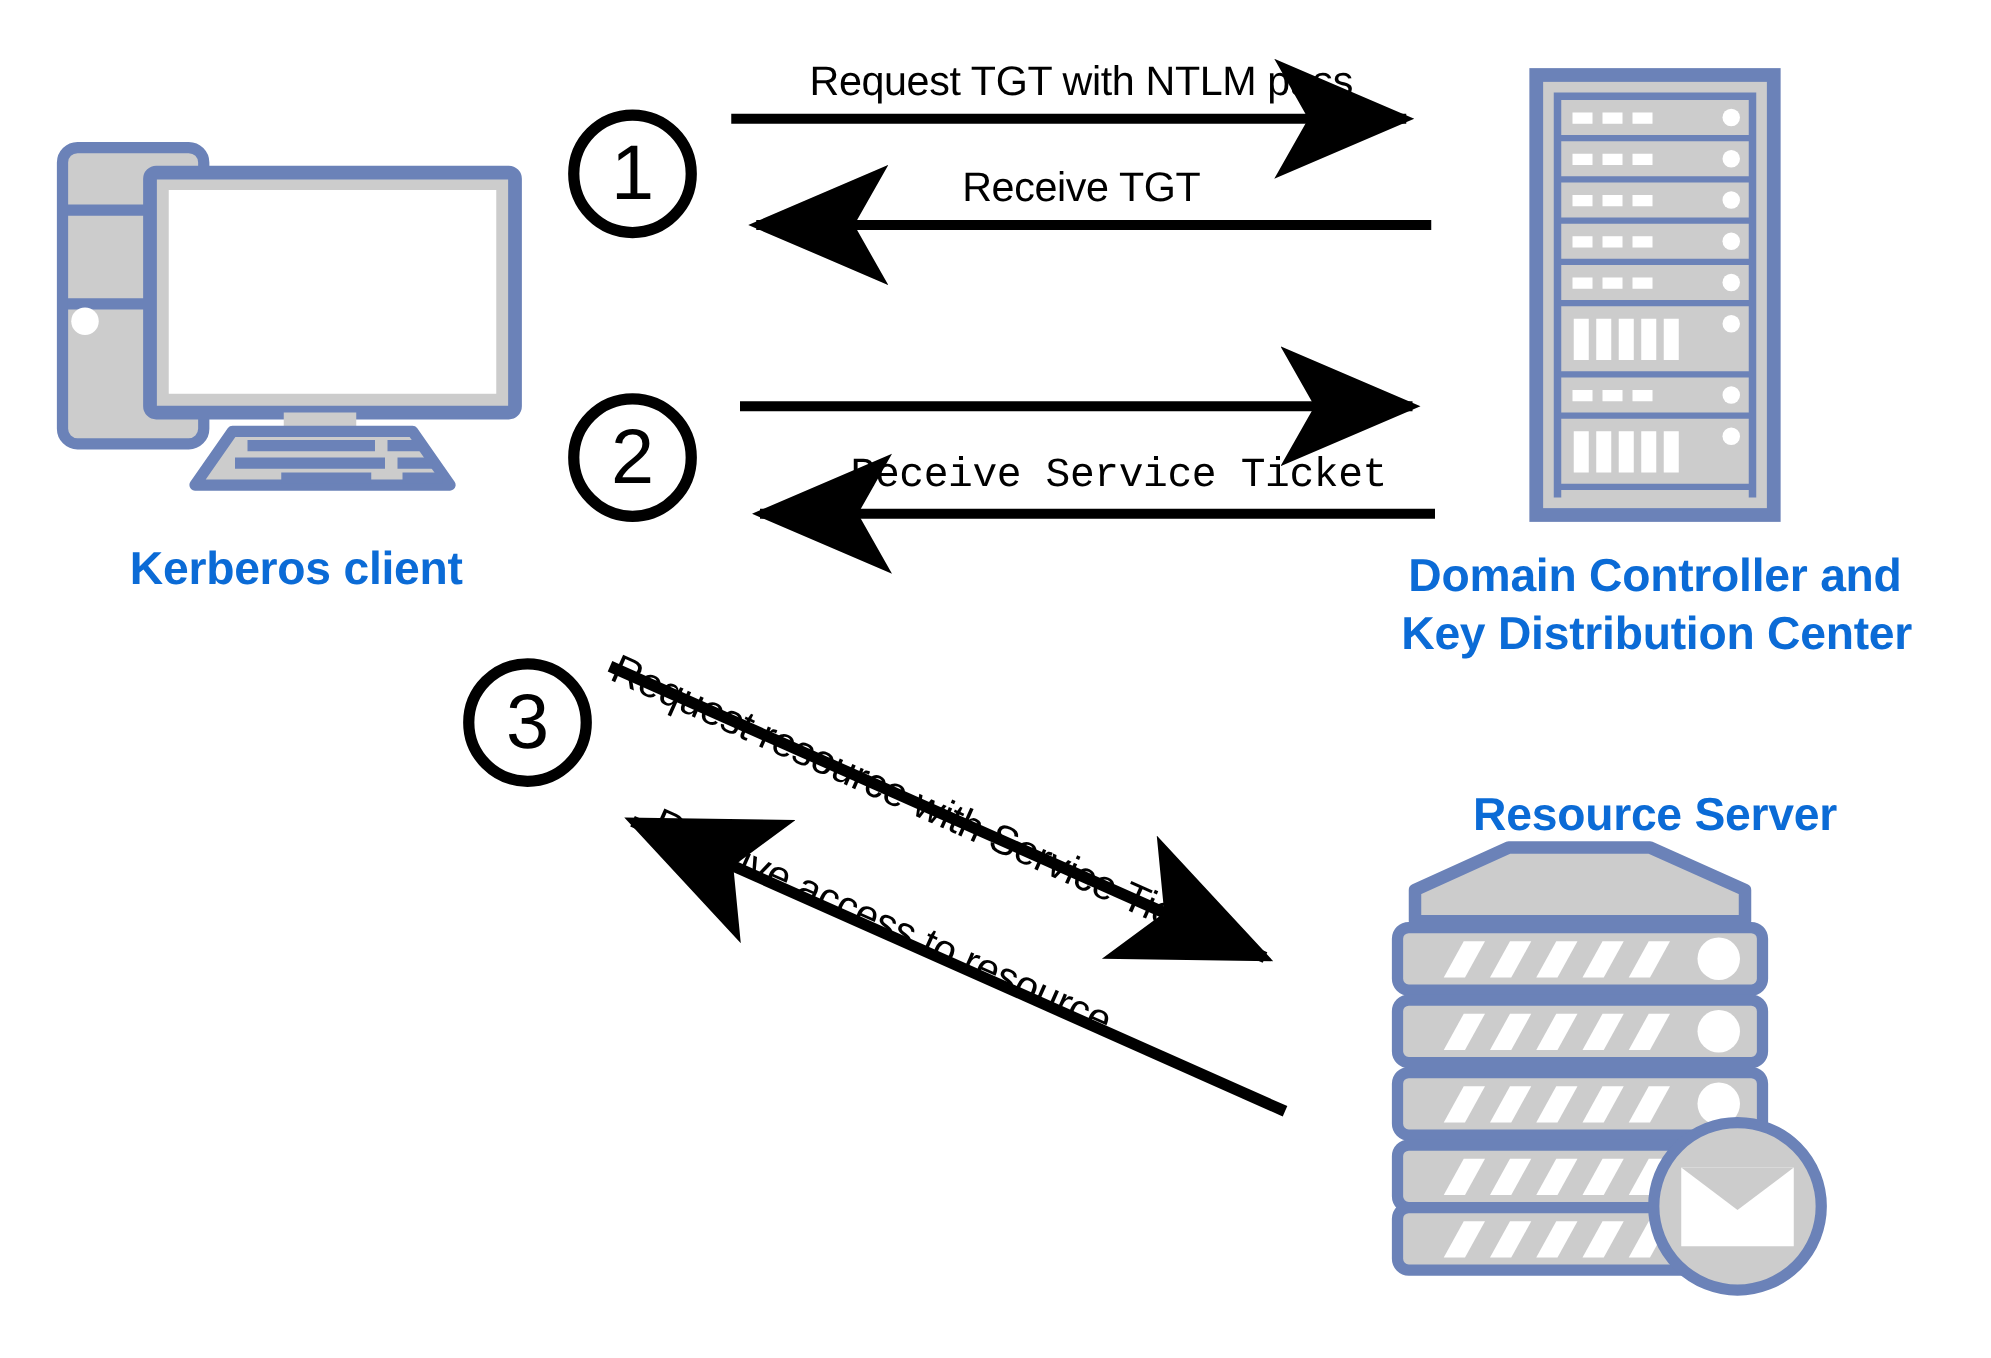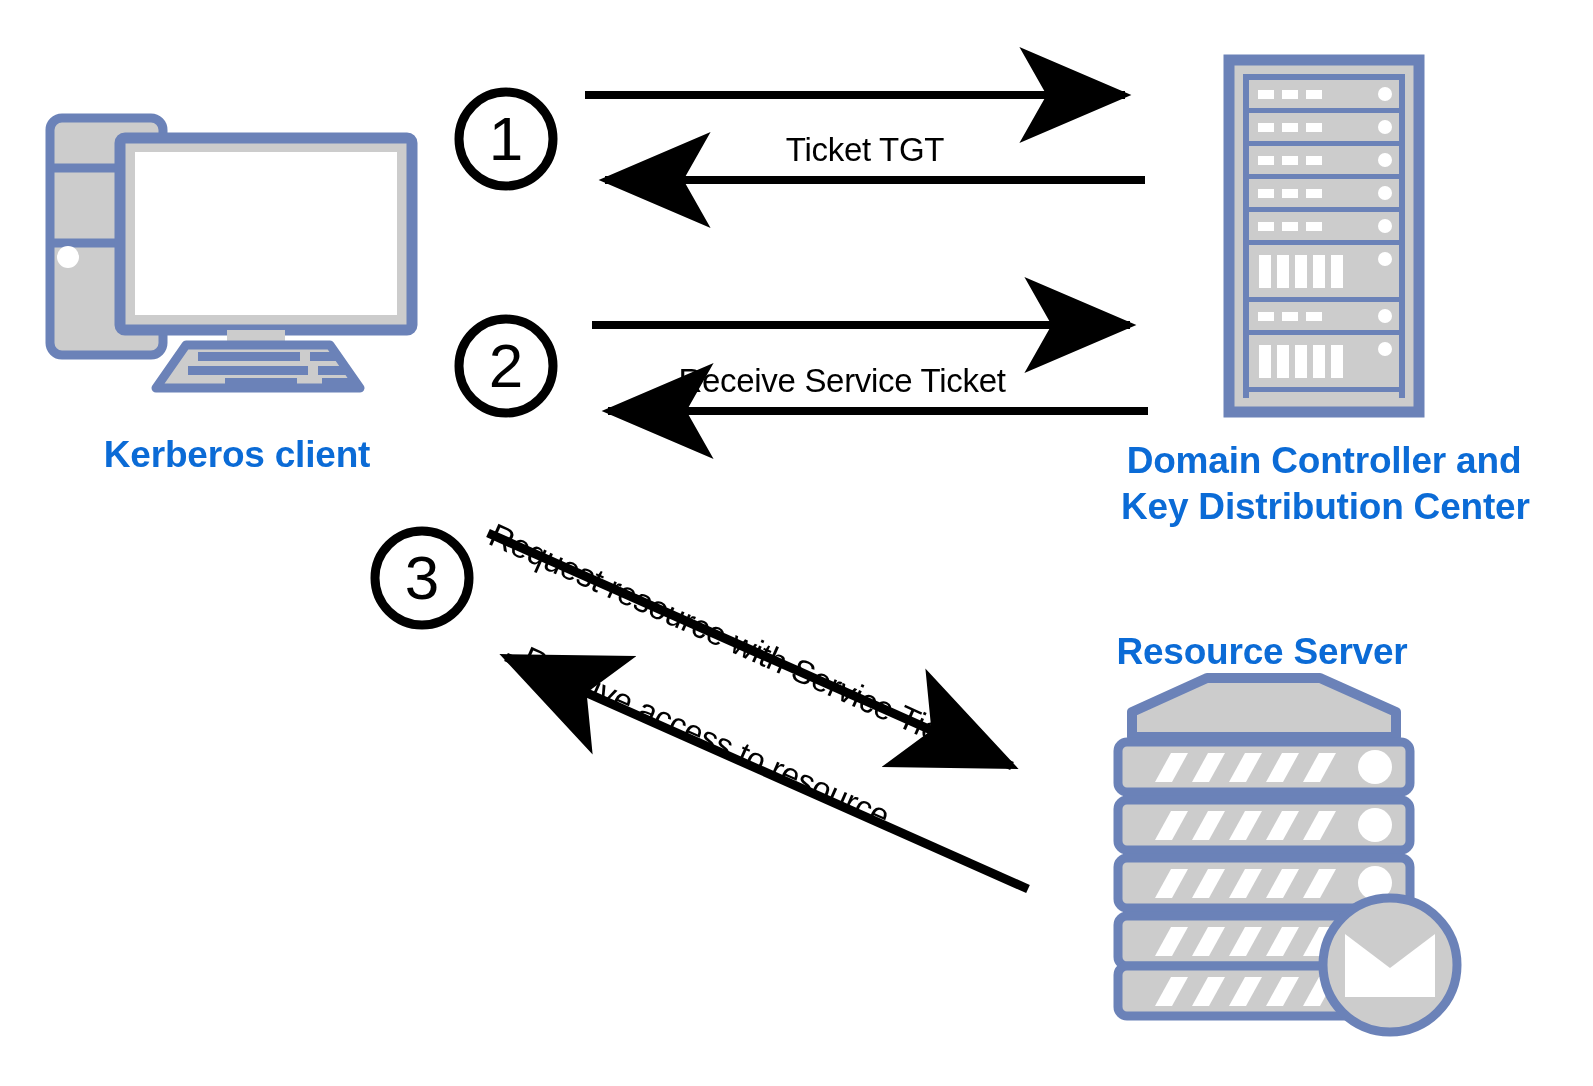--- a/index.html
+++ b/index.html
@@ -253,22 +253,23 @@
 
   <div class="step-num" style="left:456px; top:89px;">1</div>
   <div class="step-num" style="left:456px; top:316px;">2</div>
   <div class="step-num" style="left:372px; top:528px;">3</div>
 
   <div class="lbl node-label" style="left:97px; top:410px; width:280px;margin-top:24px;">Kerberos client</div>
 
   <div class="lbl node-label two-line" style="left:1121px; top:484px; width:406px;">Key Distribution Center</div>
   <div class="lbl node-label two-line" style="left:1121px; top:438px; width:406px;">Domain Controller and</div>
 
-  <div class="lbl node-label" style="left:1111px; top:631px; width:302px;">Resource Server</div>
-
-  <div class="lbl edge-label" style="left:585px; top:131px; width:560px;">Ticket TGT</div>
-
-  <div class="lbl edge-label" style="left:562px; top:362px; width:560px;">Receive Service Ticket</div>
+  <div class="lbl node-label" style="left:1173px; top:631px; width:302px;">Resource Server</div>
+
+  <div class="lbl edge-label" style="left:585px; top:46px; width:560px;">Request TGT with NTLM pass</div>
+  <div class="lbl edge-label" style="left:585px; top:131px; width:560px;">Receive TGT</div>
+
+  <div class="lbl edge-label" style="left:615px; top:362px; width:560px;font-family:Liberation Mono, monospace;">Receive Service Ticket</div>
 
   <div class="lbl edge-label rot" style="left:499px; top:516px; transform: rotate(24deg);">Request resource with Service Ticket</div>
   <div class="lbl edge-label rot" style="left:532px; top:639px; transform: rotate(24deg);">Receive access to resource</div>
 
 </div>
 
 </body></html>

